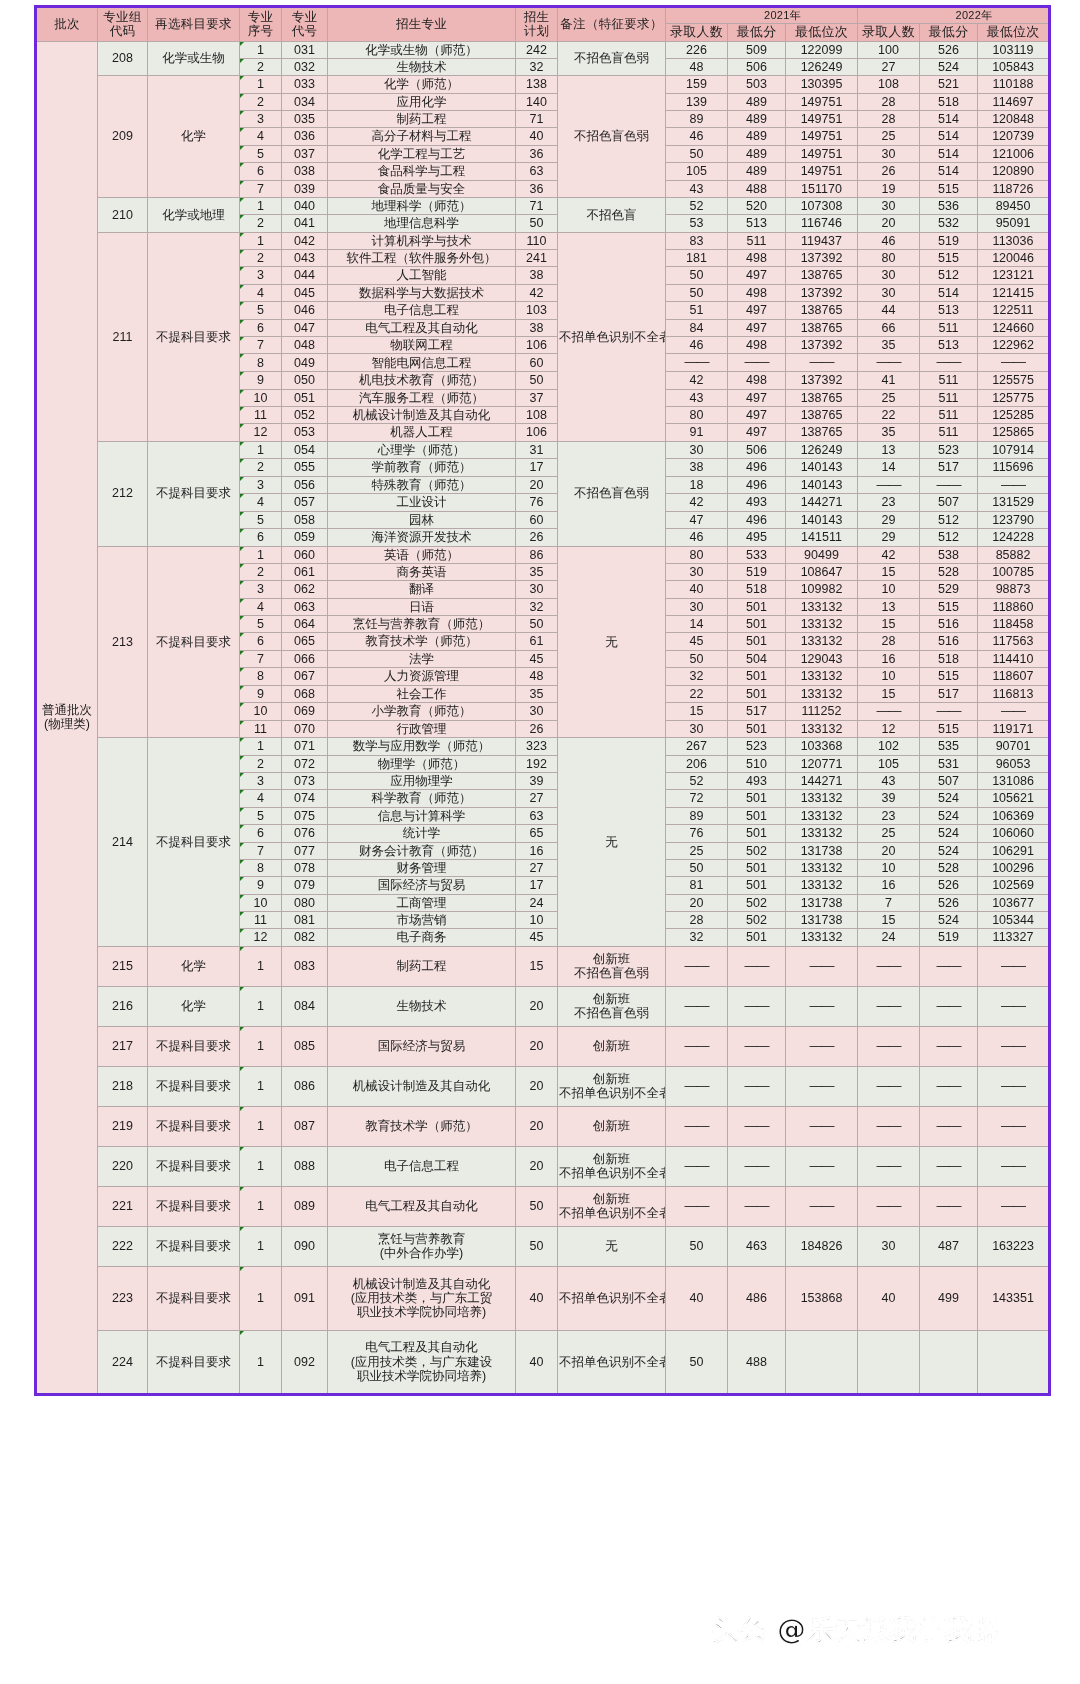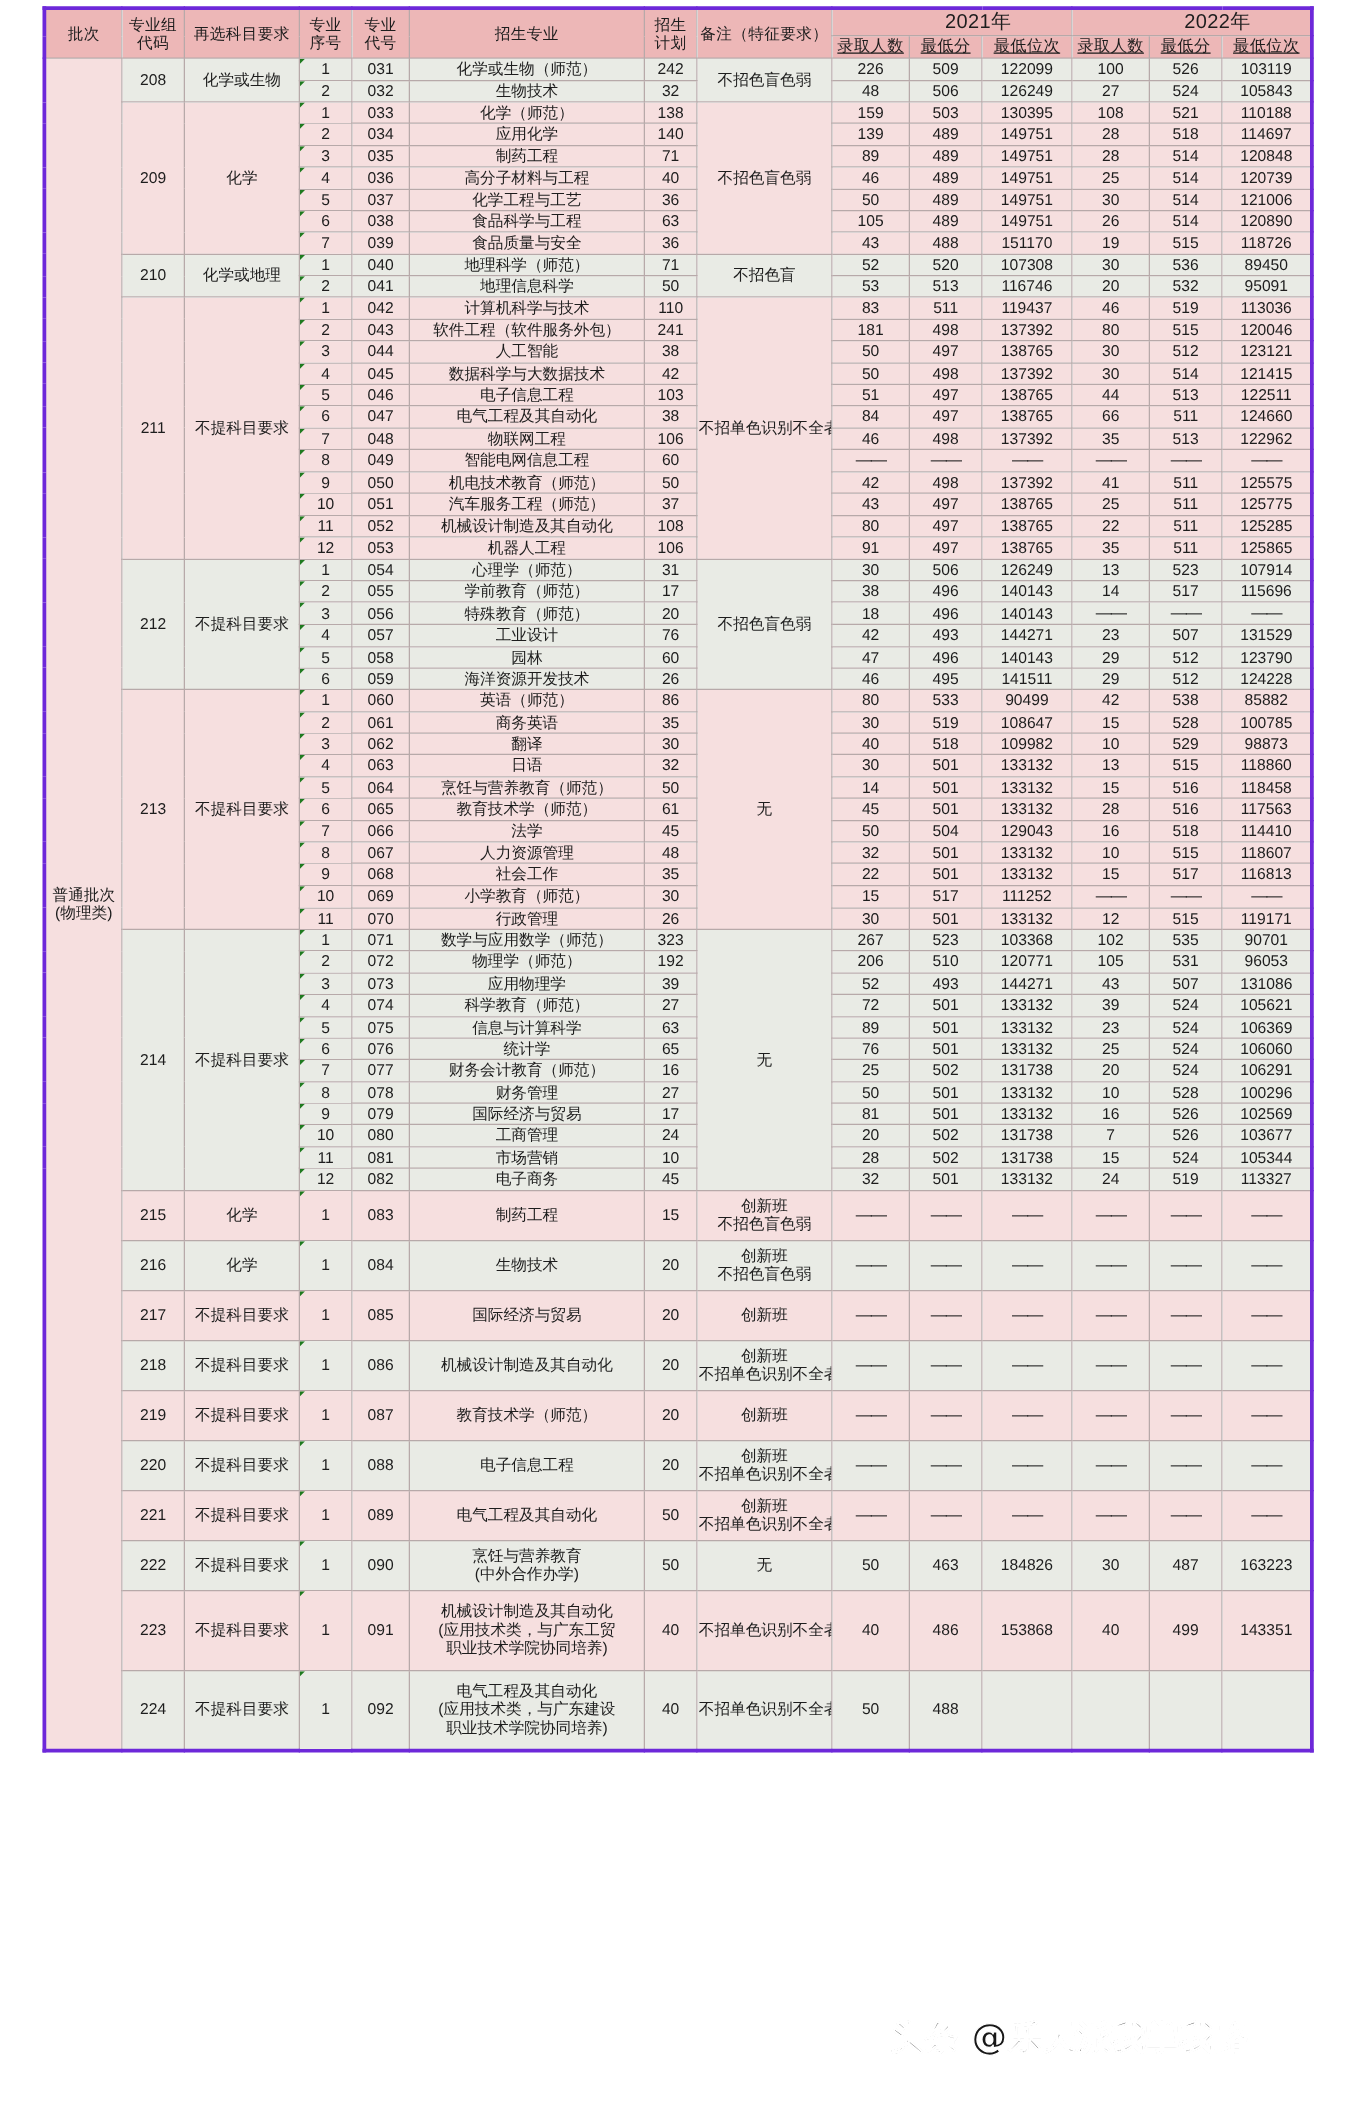--- a/index.html
+++ b/index.html
@@ -42,26 +42,25 @@
   
   thead th {
     background: #edb7b7;
     font-weight: bold;
     font-size: 13.5px;
     color: #141414;
     border: 1px solid #c79a9a;
     letter-spacing: .3px;
   }
   thead th.yr {
-    font-size: 16px;
+    font-size: 11px;
     padding-left: 43px;
   }
   thead th.sub {
     font-size: 13px;
-    text-decoration: underline;
   }
   
   col.c-batch   { width: 62px; }
   col.c-grp     { width: 50px; }
   col.c-subj    { width: 92px; }
   col.c-seq     { width: 42px; }
   col.c-code    { width: 46px; }
   col.c-major   { width: 188px; }
   col.c-plan    { width: 42px; }
   col.c-remark  { width: 108px; }

